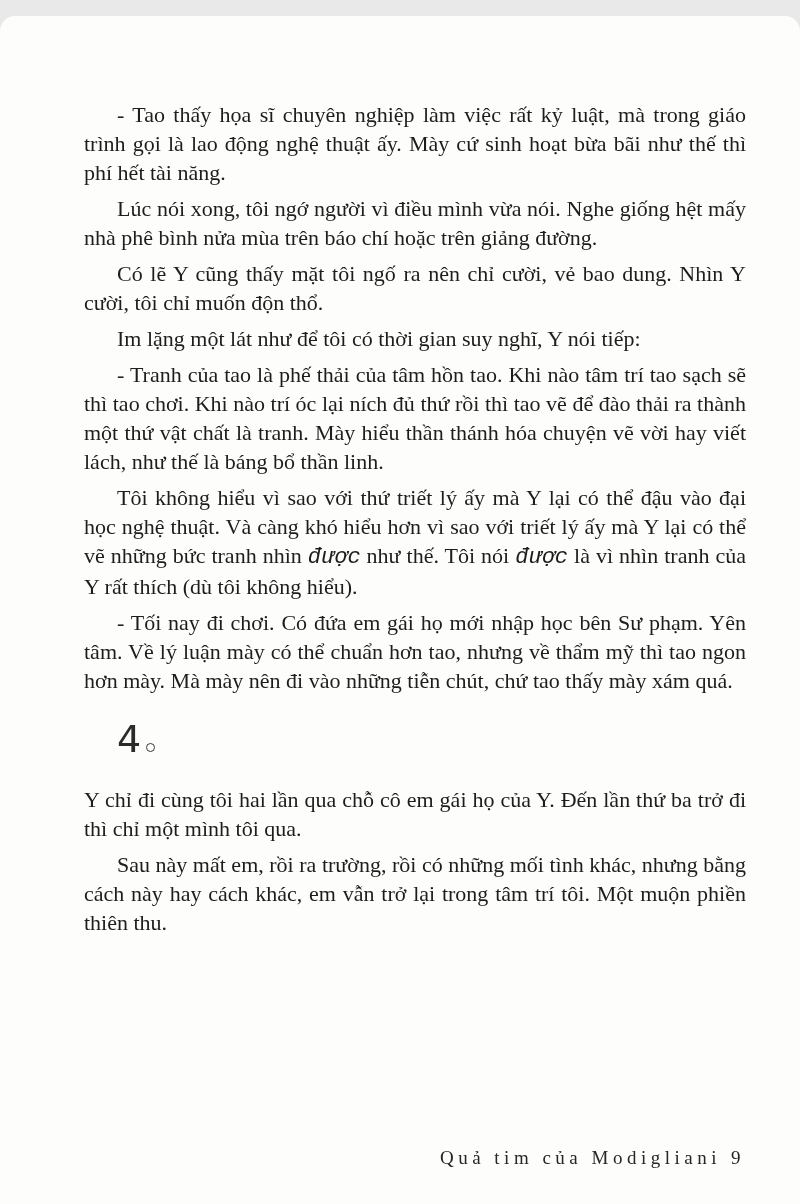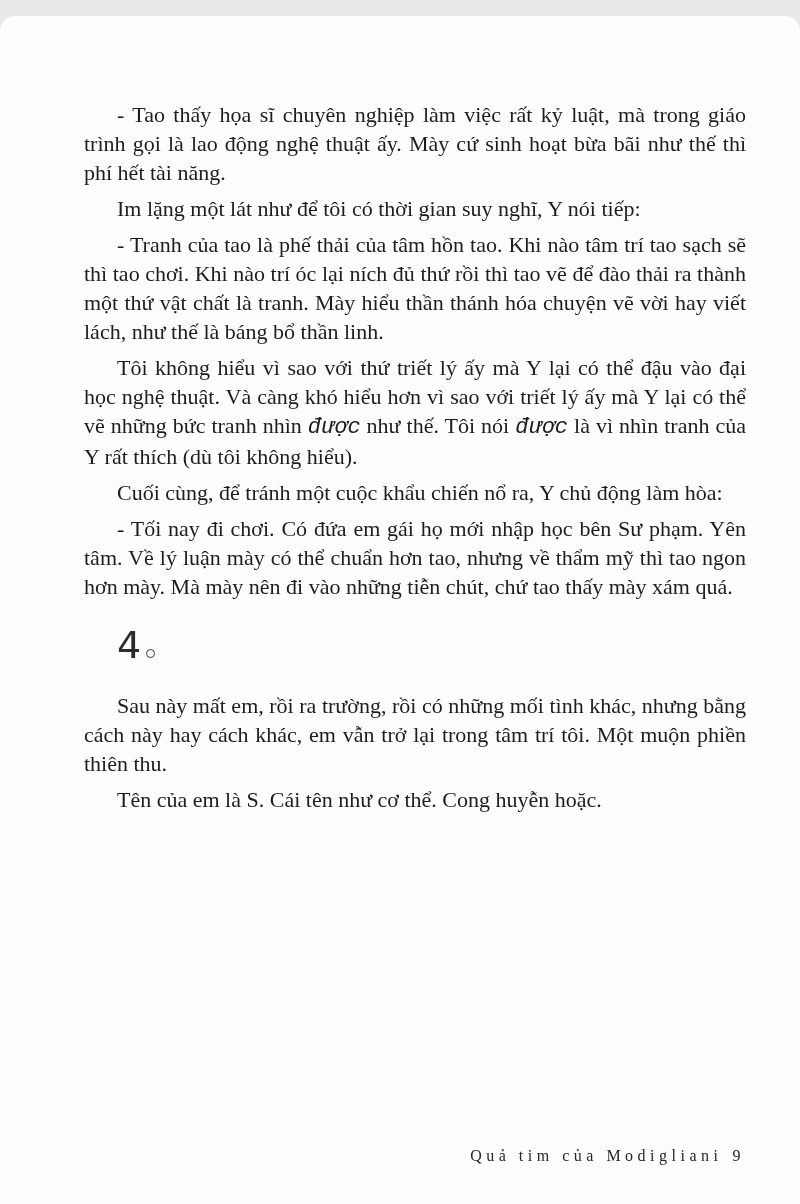--- a/index.html
+++ b/index.html
@@ -50,49 +50,50 @@
     border: 1.6px solid #3a3a3a;
     border-radius: 50%;
     margin-left: 4px;
     vertical-align: baseline;
   }
   .page-footer {
     position: absolute;
     top: 1131px;
     right: 55px;
     font-family: "Liberation Serif", "DejaVu Serif", serif;
-    font-size: 16px;
+    font-size: 19px;
     letter-spacing: 4.5px;
     color: #262626;
     white-space: nowrap;
   }
   .page-footer .pagenum { margin-left: 10px; }
 </style>
 </head>
 <body>
 
 <div class="page">
 
   <div class="text-block">
     <div>
         <p><span>- Tao thấy họa sĩ chuyên nghiệp làm việc rất kỷ luật, mà trong giáo trình gọi là lao động nghệ thuật ấy. Mày cứ sinh hoạt bừa bãi như thế thì phí hết tài năng.</span></p>
+        <p><span>Lúc nói xong, tôi ngớ người vì điều mình vừa nói. Nghe giống hệt mấy nhà phê bình nửa mùa trên báo chí hoặc trên giảng đường.</span></p>
+        <p><span>Có lẽ Y cũng thấy mặt tôi ngố ra nên chỉ cười, vẻ bao dung. Nhìn Y cười, tôi chỉ muốn độn thổ.</span></p>
         <p><span>Im lặng một lát như để tôi có thời gian suy nghĩ, Y nói tiếp:</span></p>
         <p><span>- Tranh của tao là phế thải của tâm hồn tao. Khi nào tâm trí tao sạch sẽ thì tao chơi. Khi nào trí óc lại ních đủ thứ rồi thì tao vẽ để đào thải ra thành một thứ vật chất là tranh. Mày hiểu thần thánh hóa chuyện vẽ vời hay viết lách, như thế là báng bổ thần linh.</span></p>
         <p><span>Tôi không hiểu vì sao với thứ triết lý ấy mà Y lại có thể đậu vào đại học nghệ thuật. Và càng khó hiểu hơn vì sao với triết lý ấy mà Y lại có thể vẽ những bức tranh nhìn </span><span class="it">được</span><span> như thế. Tôi nói </span><span class="it">được</span><span> là vì nhìn tranh của Y rất thích (dù tôi không hiểu).</span></p>
-        <p><span>Cuối cùng, để tránh một cuộc khẩu chiến nổ ra, Y chủ động làm hòa:</span></p>
         <p><span>- Tối nay đi chơi. Có đứa em gái họ mới nhập học bên Sư phạm. Yên tâm. Về lý luận mày có thể chuẩn hơn tao, nhưng về thẩm mỹ thì tao ngon hơn mày. Mà mày nên đi vào những tiễn chút, chứ tao thấy mày xám quá.</span></p>
       </div>
 
     <h2 class="section-heading">
       <span>4</span><span class="ring"></span>
     </h2>
 
     <div>
+        <p class="no-indent"><span>Y chỉ đi cùng tôi hai lần qua chỗ cô em gái họ của Y. Đến lần thứ ba trở đi thì chỉ một mình tôi qua.</span></p>
         <p><span>Sau này mất em, rồi ra trường, rồi có những mối tình khác, nhưng bằng cách này hay cách khác, em vẫn trở lại trong tâm trí tôi. Một muộn phiền thiên thu.</span></p>
-        <p><span>Tên của em là S. Cái tên như cơ thể. Cong huyễn hoặc.</span></p>
       </div>
   </div>
 
   <div class="page-footer">
     <span>Quả tim của Modigliani</span><span class="pagenum">9</span>
   </div>
 
 </div>
 
 </body></html>

